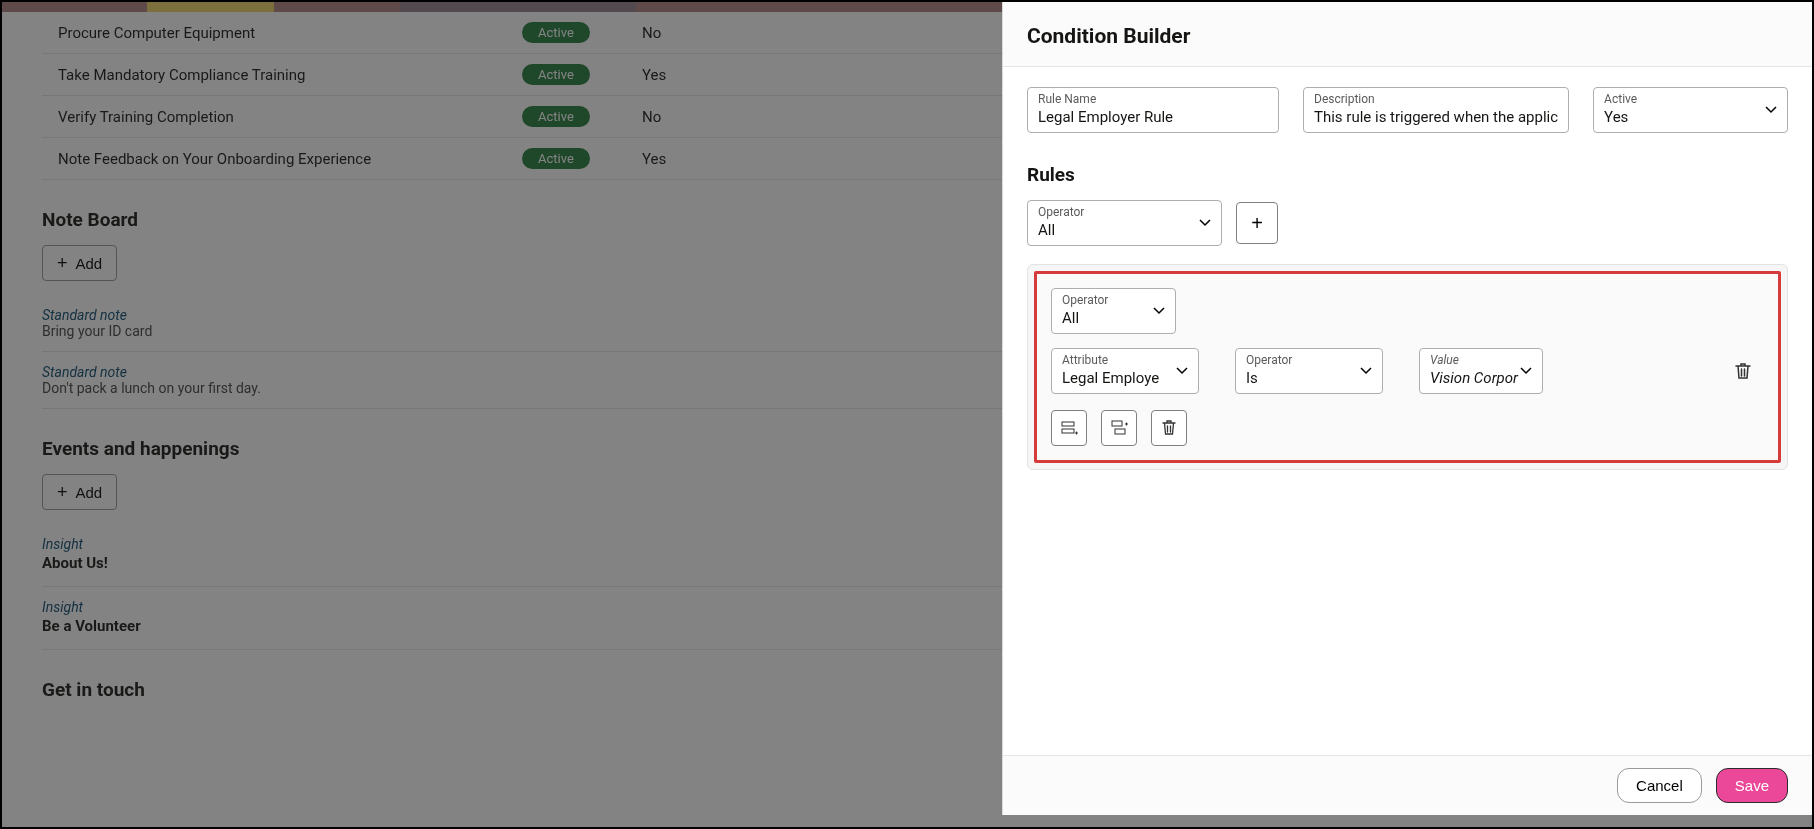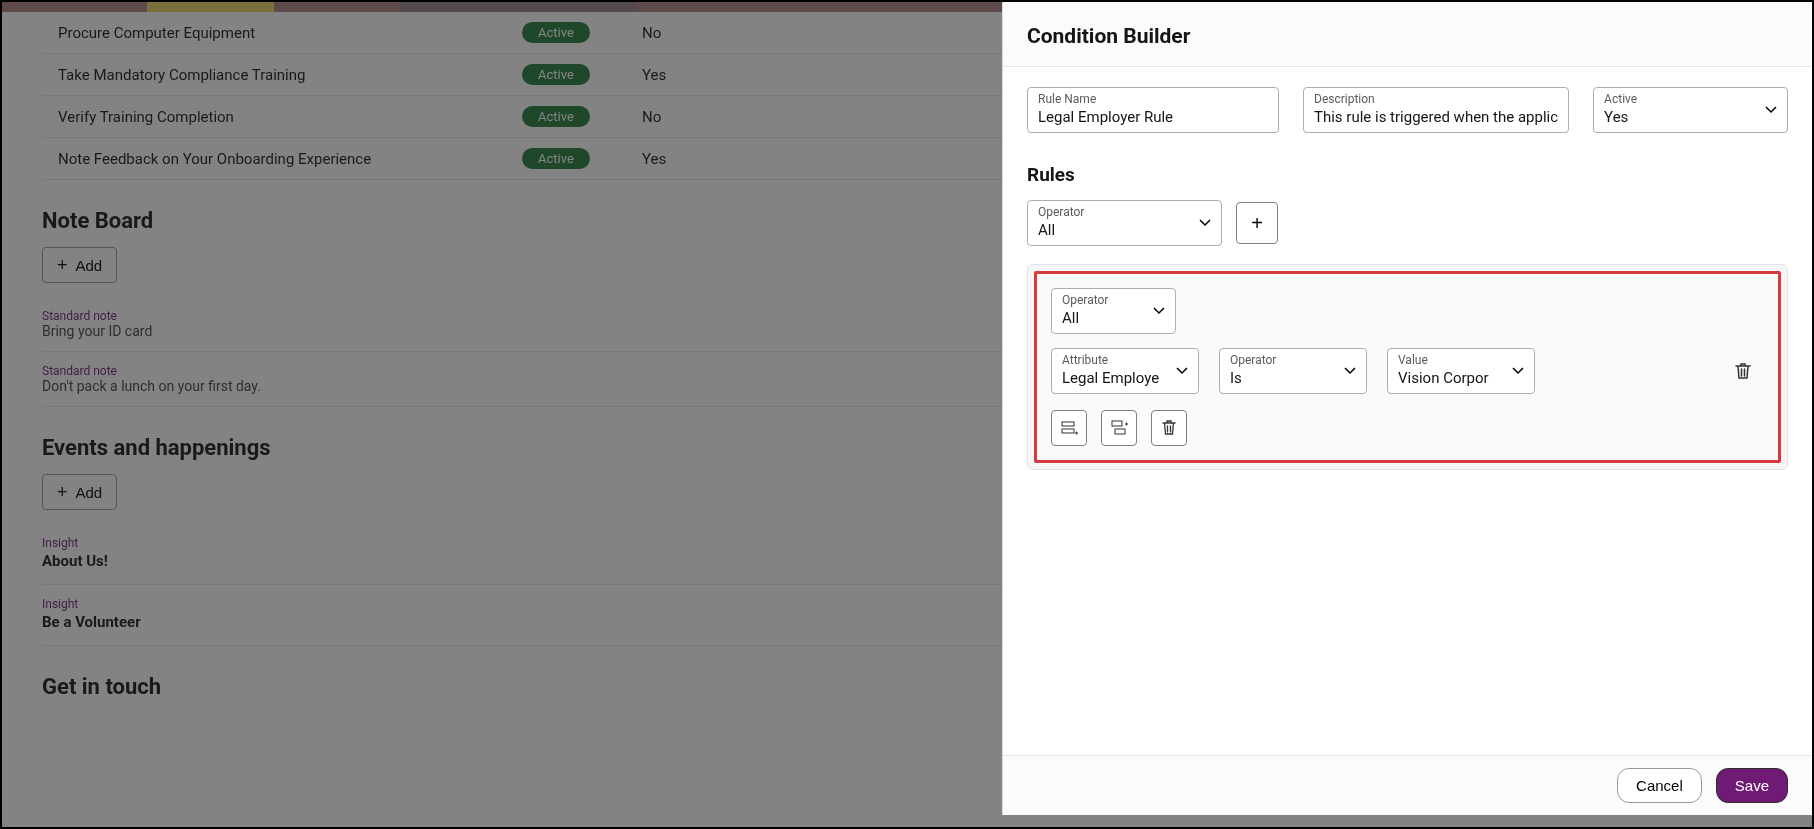--- a/index.html
+++ b/index.html
@@ -40,38 +40,38 @@
   .task-yn { flex: 0 0 260px; }
   .badge-active {
     display: inline-block;
     background: #227a3a;
     color: #fff;
     padding: 3px 16px;
     border-radius: 12px;
     font-size: 13px;
   }
   .section-title {
-    font-size: 22px;
+    font-size: 19px;
     font-weight: 700;
     margin: 28px 0 14px 0;
   }
   .add-btn {
     display: inline-flex;
     align-items: center;
     gap: 8px;
     border: 1px solid #999;
     padding: 8px 14px;
     border-radius: 4px;
     font-size: 15px;
     background: #fff;
     cursor: pointer;
   }
   .plus-ico { font-size: 18px; line-height: 1; font-weight: 400; }
   .note-item { padding: 12px 0; border-bottom: 1px solid #e5e5e5; }
-  .note-type { font-size: 12px; color: #701a75; }
+  .note-type { font-size: 14px; color: #0c4a6e; font-style: italic; }
   .note-title { font-weight: 700; font-size: 15px; margin: 2px 0; }
   .note-desc { font-size: 14px; color: #444; }
   .scrim {
     position: absolute;
     inset: 0;
     background: rgba(30,30,30,0.55);
   }
   
   .panel {
     position: absolute;
@@ -144,44 +144,44 @@
     border-radius: 6px;
     padding: 6px;
   }
   .highlight-box {
     border: 3px solid #d73a3a;
     background: #fafafa;
     border-radius: 2px;
     padding: 14px;
   }
   .f-op-inner { width: 125px; }
-  .cond-row { display: flex; align-items: center; gap: 20px; margin-top: 14px; }
+  .cond-row { display: flex; align-items: center; gap: 36px; margin-top: 14px; }
   .f-attr  { width: 148px; }
   .f-op2   { width: 148px; }
-  .f-val   { width: 148px; }
+  .f-val   { width: 124px; font-style: italic; }
   .delete-spacer { flex: 1; display: flex; justify-content: flex-end; padding-right: 12px; }
   .trash-ico svg, .small-ico svg { display:block; }
   .action-row { display: flex; gap: 14px; margin-top: 16px; }
   .action-row .sq { width: 36px; height: 36px; border:1px solid #808080; border-radius:4px; background:#fff; display:inline-flex;align-items:center;justify-content:center;cursor:pointer; }
   .panel-foot {
     border-top: 1px solid #e5e5e5;
     padding: 12px 24px;
     display: flex;
     justify-content: flex-end;
     gap: 14px;
     background: #fbfbfb;
   }
   .btn {
     padding: 8px 18px;
     border-radius: 12px;
     font-size: 15px;
     cursor: pointer;
   }
   .btn-secondary { background: #fff; border: 1px solid #999; }
-  .btn-primary { background: #701a75; color: #fff; border: 1px solid #2c2c2c; }
+  .btn-primary { background: #ec4899; color: #fff; border: 1px solid #2c2c2c; }
   .caret svg { display:block; }
 </style>
 </head>
 <body>
 
 <div class="bg-page">
   <div class="bg-header-stripe"></div>
   <div class="bg-inner">
     
     <div class="task-row">

